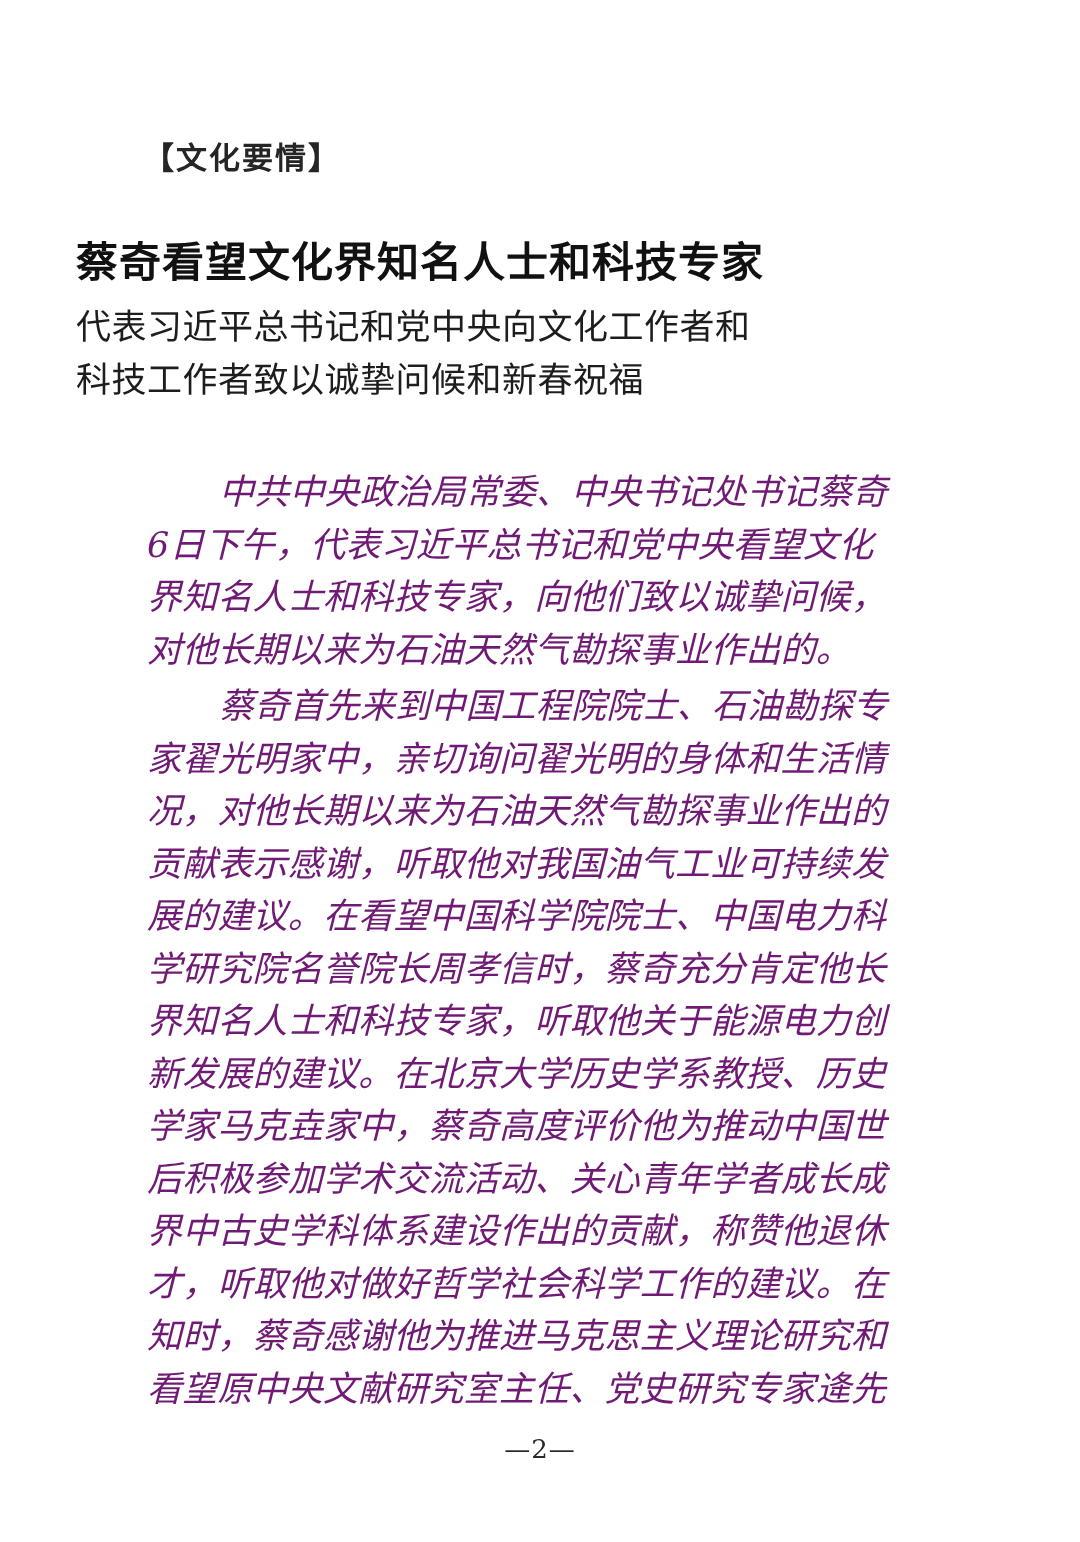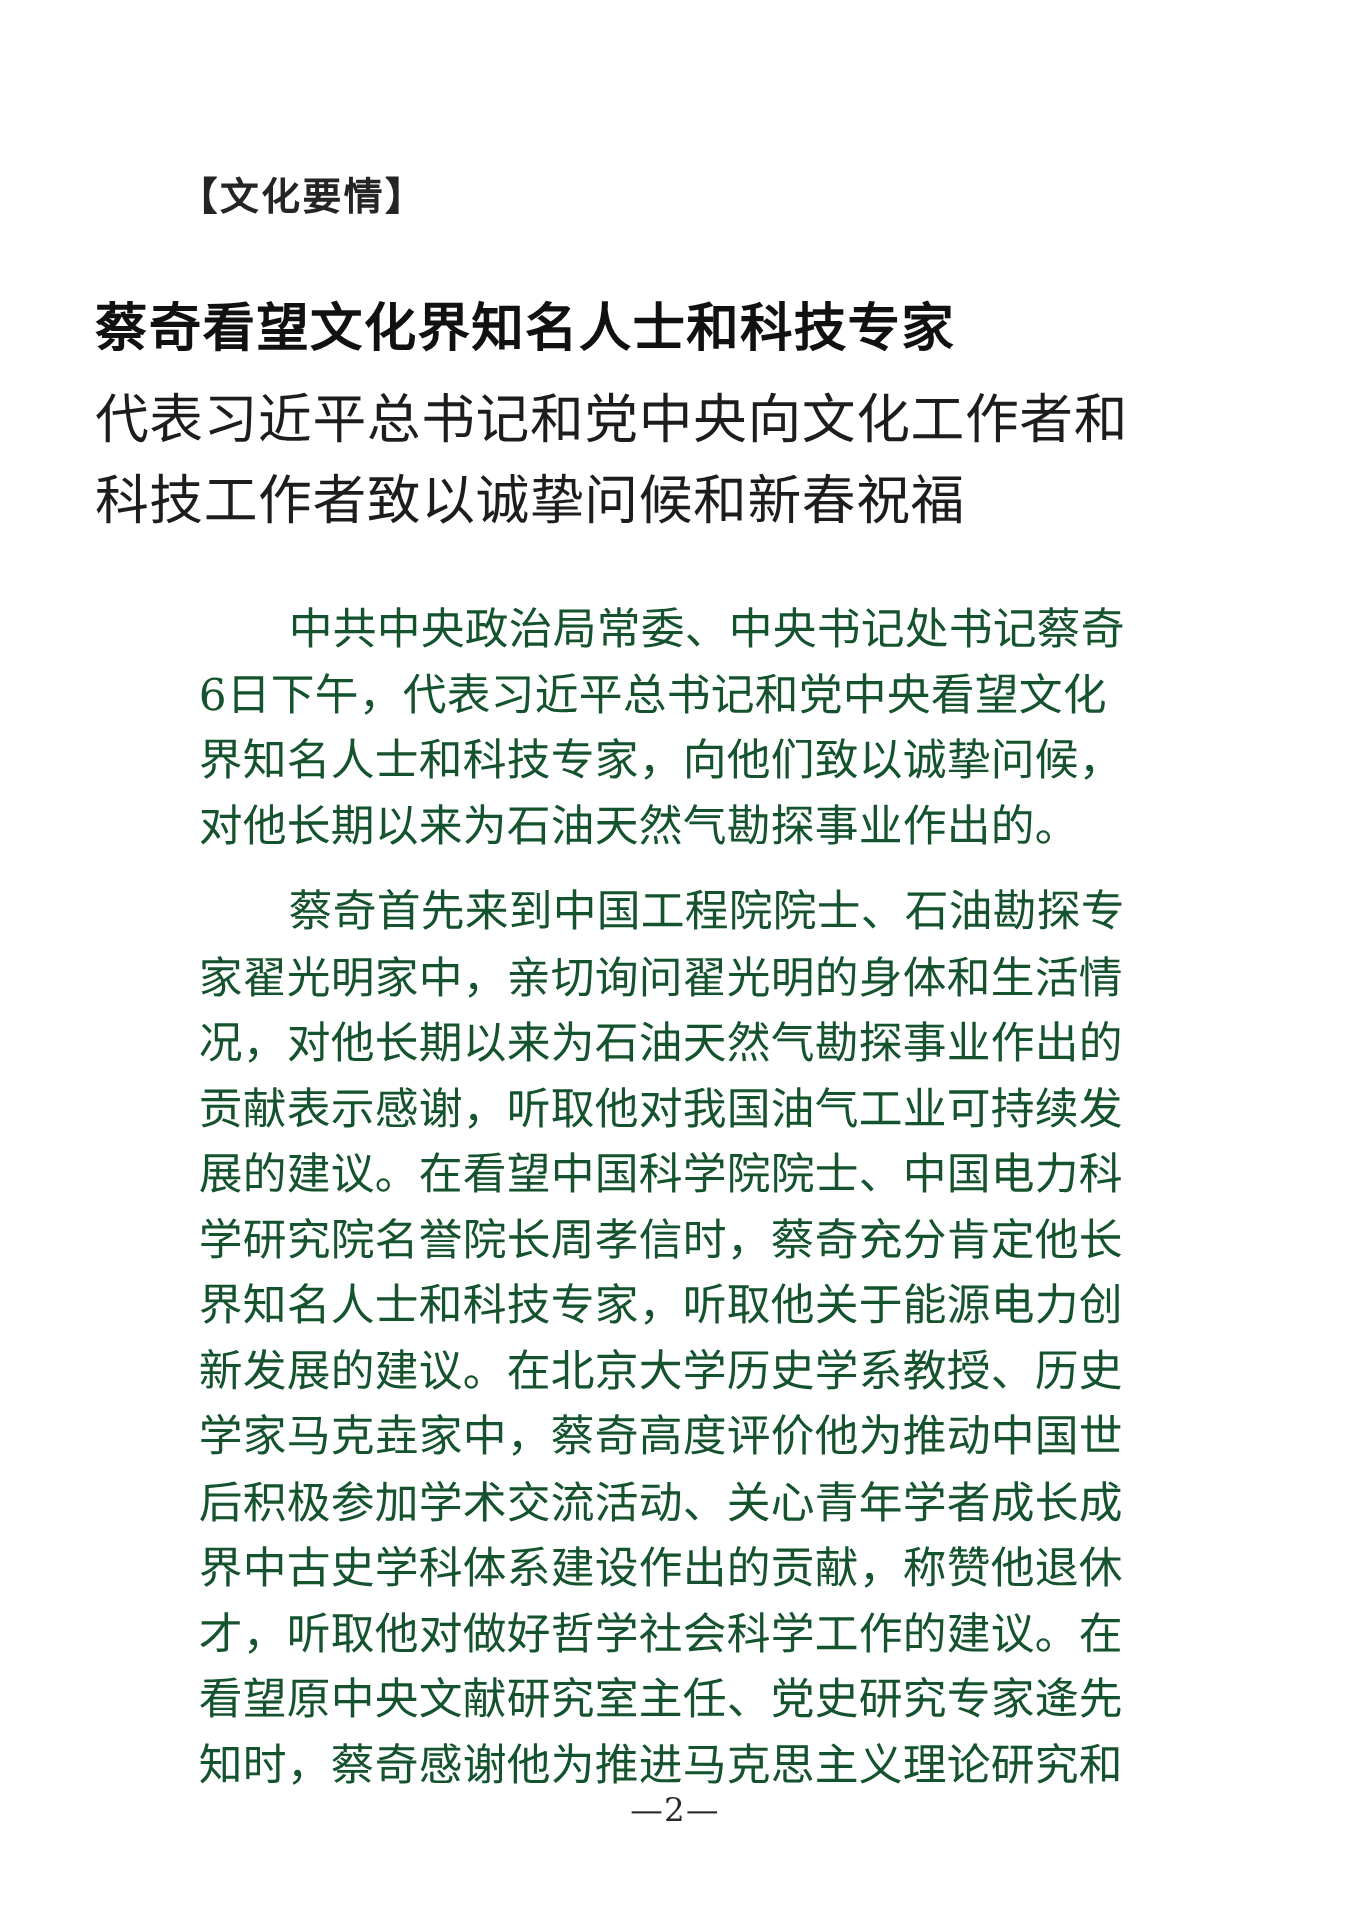--- a/index.html
+++ b/index.html
@@ -52,50 +52,51 @@
     font-weight: 700;
     font-size: 42px;
     letter-spacing: 1px;
     line-height: 1.28;
     color: #111111;
     white-space: nowrap;
   }
 
   .headline-sub {
     margin-top: 14px;
-    font-family: Liberation Sans, sans-serif;
+    font-family: Liberation Mono, monospace;
     font-weight: 400;
-    font-size: 43px;
+    font-size: 35px;
     line-height: 1.52;
     letter-spacing: 0.5px;
     color: #1d1d1d;
   }
   .headline-sub .sub-line {
     display: block;
     white-space: nowrap;
   }
 
   
   .body-block {
     position: absolute;
     left: 143px;
     width: 798px;
     top: 462px;
   }
 
   .para {
-    margin: 16px;
+    margin: 4px;
     font-family: "DejaVu Serif", "Liberation Serif", serif;
     font-size: 35px;
     line-height: 52.5px;
     letter-spacing: 0.2px;
-    color: #14532d;
+    color: #701a75;
     text-align: justify;
     text-justify: inter-character;
     text-indent: 0;
+    font-style: italic;
   }
   .para .line {
     display: block;
     white-space: nowrap;
   }
   .para .line.indent {
     padding-left: 72px;
   }
 
   
@@ -141,21 +142,21 @@
       <span class="line">况，对他长期以来为石油天然气勘探事业作出的</span>
       <span class="line">贡献表示感谢，听取他对我国油气工业可持续发</span>
       <span class="line">展的建议。在看望中国科学院院士、中国电力科</span>
       <span class="line">学研究院名誉院长周孝信时，蔡奇充分肯定他长</span>
       <span class="line">界知名人士和科技专家，听取他关于能源电力创</span>
       <span class="line">新发展的建议。在北京大学历史学系教授、历史</span>
       <span class="line">学家马克垚家中，蔡奇高度评价他为推动中国世</span>
       <span class="line">后积极参加学术交流活动、关心青年学者成长成</span>
       <span class="line">界中古史学科体系建设作出的贡献，称赞他退休</span>
       <span class="line">才，听取他对做好哲学社会科学工作的建议。在</span>
+      <span class="line">知时，蔡奇感谢他为推进马克思主义理论研究和</span>
       <span class="line">看望原中央文献研究室主任、党史研究专家逄先</span>
-      <span class="line">知时，蔡奇感谢他为推进马克思主义理论研究和</span>
     </p>
 
   </div>
 
   <div class="page-footer">—2—</div>
 
 </div>
 
 </body></html>

